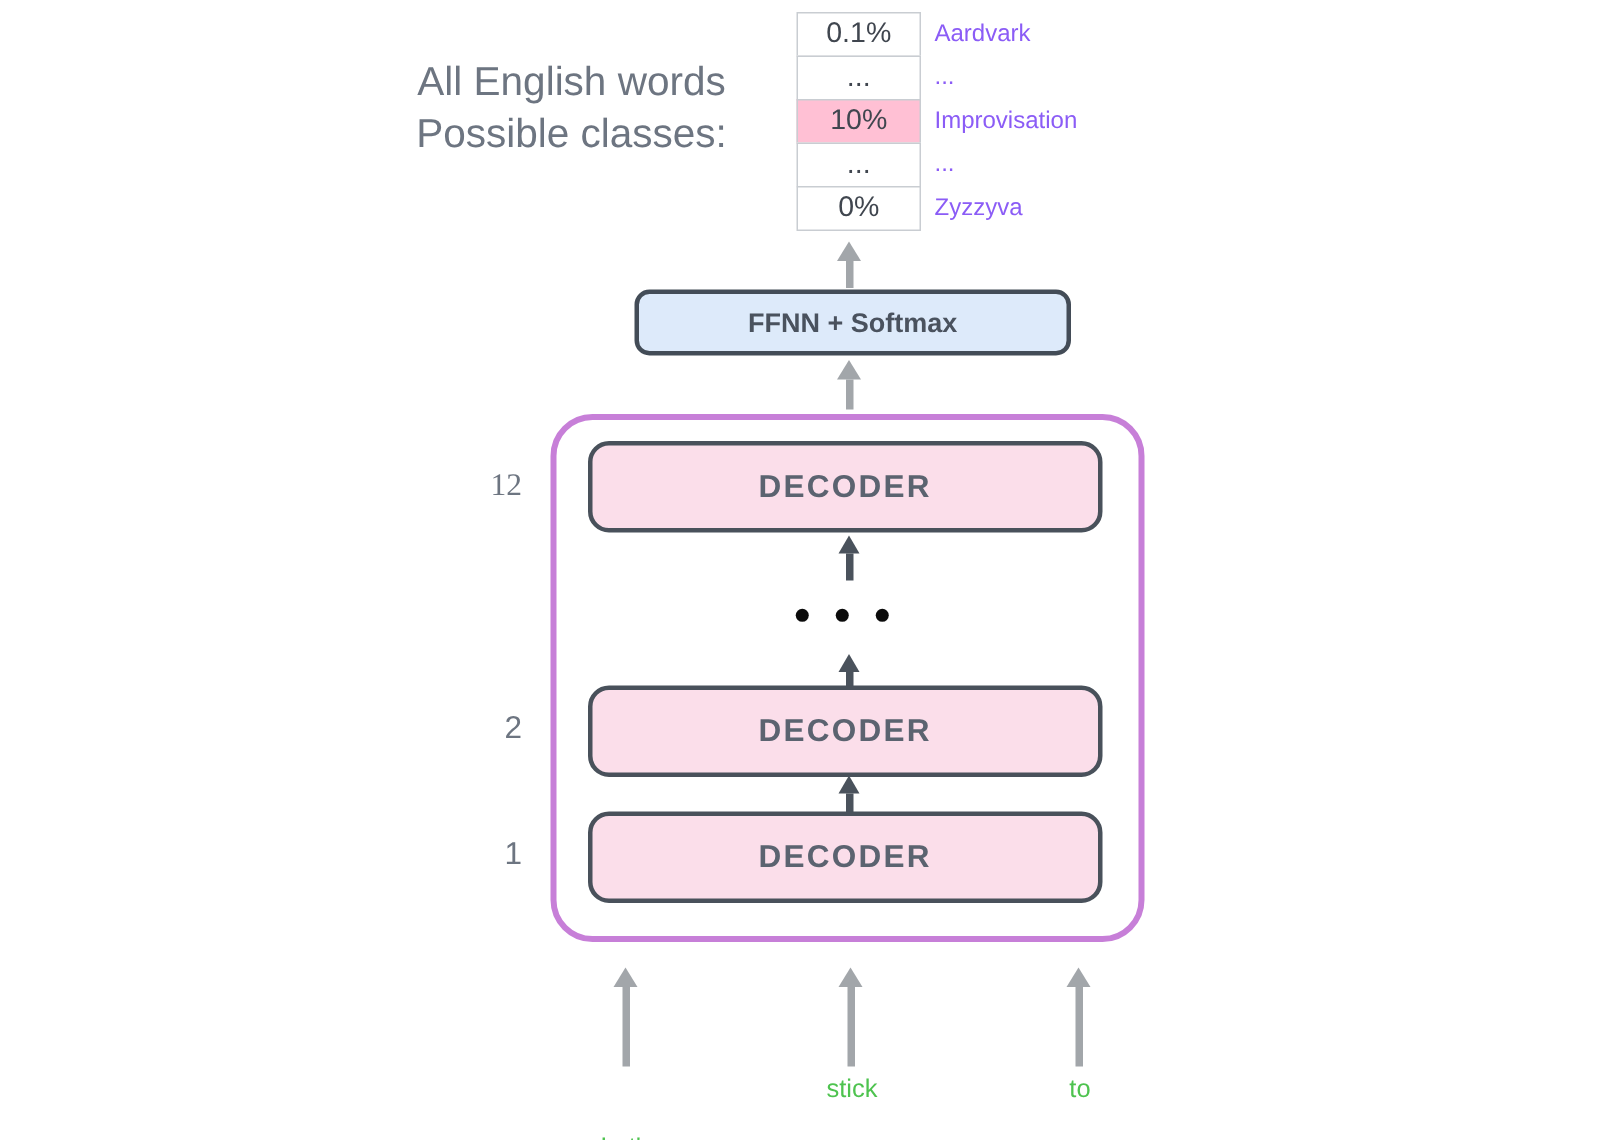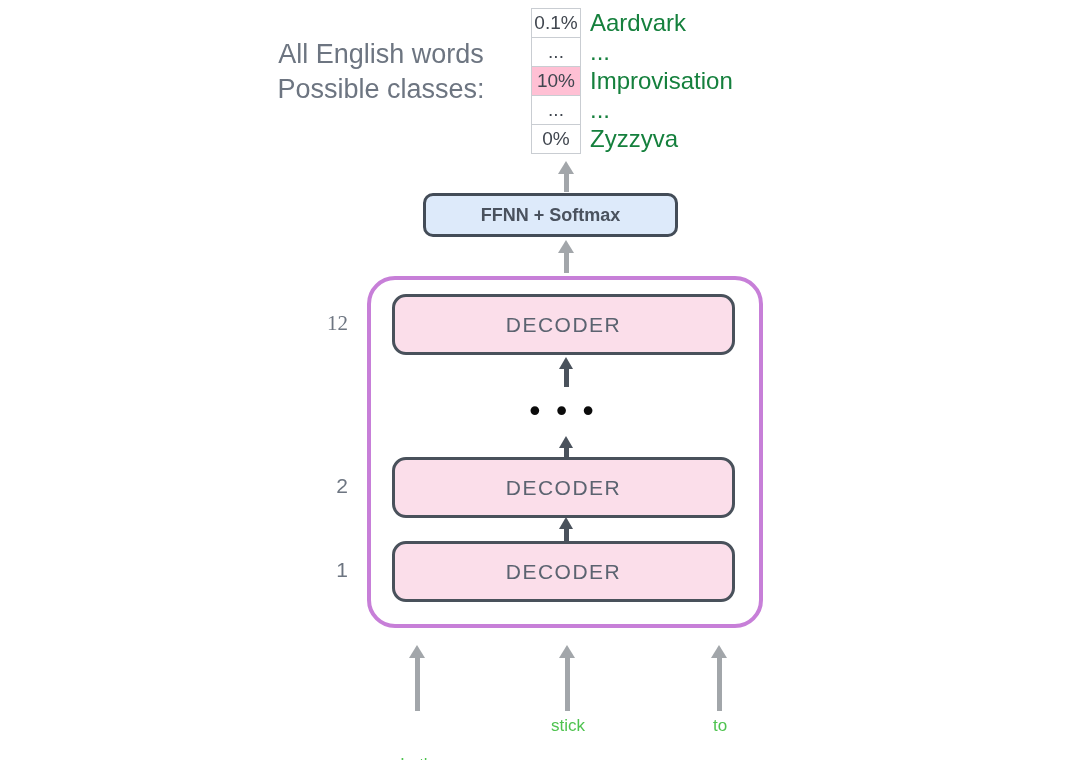--- a/index.html
+++ b/index.html
@@ -17,46 +17,46 @@
     text-align:center;
     font-size:27px;line-height:35px;
     color:var(--text-gray);
   }
 
   
   .prob-table{position:absolute;left:531px;top:8px;}
   .prow{display:flex;align-items:stretch;height:30px;}
   .prow + .prow{margin-top:-1px;}
   .pval{
-    width:50px;box-sizing:border-box;
+    width:83px;box-sizing:border-box;
     border:1px solid #c9cdd2;background:#ffffff;
     display:flex;align-items:center;justify-content:center;
     font-size:19px;color:#40464f;
   }
   .prow.hl .pval{background:var(--highlight-pink);}
   .plabel{
     margin-left:9px;display:flex;align-items:center;
-    font-size:24px;color:#15803d;white-space:nowrap;
+    font-size:16px;color:#8b5cf6;white-space:nowrap;
   }
 
   
   .arrow{
     position:absolute;width:16px;
     display:flex;flex-direction:column;align-items:center;
   }
   .arrow .head{width:0;height:0;border-left:8px solid transparent;border-right:8px solid transparent;}
   .arrow .shaft{flex:1;}
   .arrow.gray .head{border-bottom:13px solid var(--arrow-gray);}
   .arrow.gray .shaft{width:5px;background:var(--arrow-gray);}
   .arrow.dark .head{border-left-width:7px;border-right-width:7px;border-bottom:12px solid var(--arrow-dark);}
   .arrow.dark .shaft{width:5px;background:var(--arrow-dark);}
 
   
   .ffnn{
-    position:absolute;left:423px;top:193px;width:255px;height:44px;
+    position:absolute;left:423px;top:193px;width:291px;height:44px;
     box-sizing:border-box;
     background:var(--ffnn-fill);
     border:3.5px solid var(--ffnn-border);
     border-radius:10px;
     display:flex;align-items:center;justify-content:center;
     font-size:18px;font-weight:700;color:#4a525e;
   }
 
   
   .stack{
@@ -66,21 +66,21 @@
     border-radius:28px;
     background:#ffffff;
   }
   .decoder{
     position:absolute;left:392px;width:343px;height:61px;
     box-sizing:border-box;
     background:var(--decoder-fill);
     border:3.5px solid var(--decoder-border);
     border-radius:14px;
     display:flex;align-items:center;justify-content:center;
-    font-size:21px;font-weight:400;letter-spacing:1.5px;color:#5b6370;
+    font-size:21px;font-weight:700;letter-spacing:1.5px;color:#5b6370;
   }
   .decoder.d12{top:294px;}
   .decoder.d2{top:457px;}
   .decoder.d1{top:541px;}
 
   .layer-index{
     position:absolute;left:290px;width:58px;height:26px;
     text-align:right;font-size:21px;color:var(--text-gray);
   }
   .idx12{top:311px;font-family:Liberation Serif, serif;}

